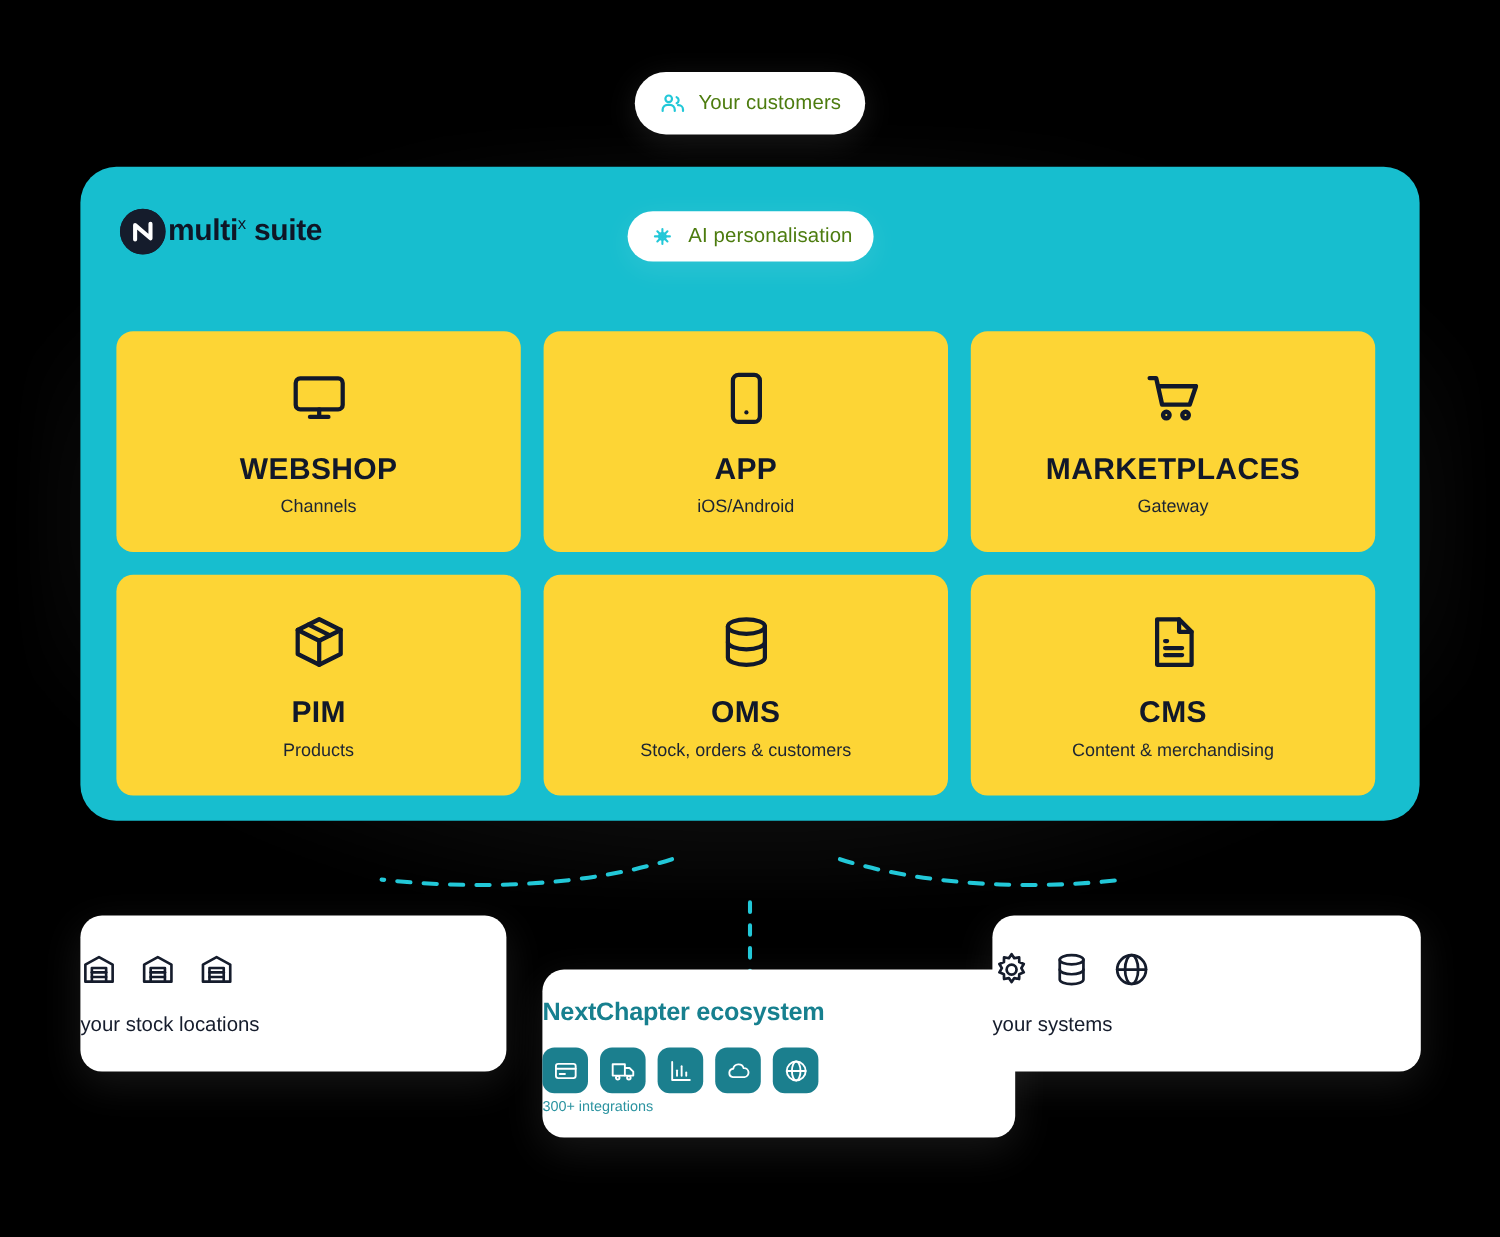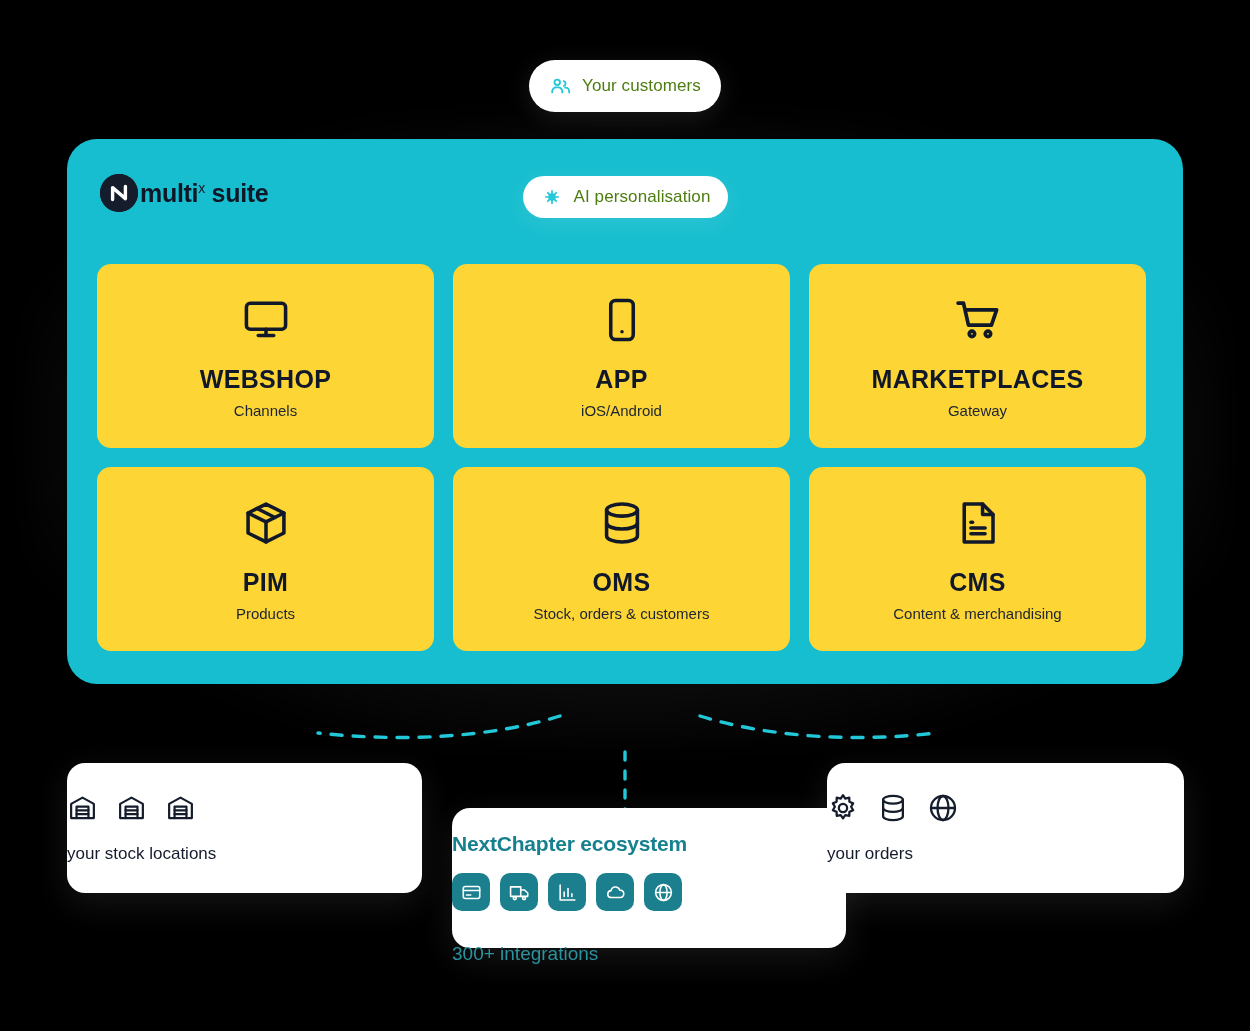--- a/index.html
+++ b/index.html
@@ -88,21 +88,21 @@
 
   
   #ai-pill {
     left: 523px; top: 176px;
     width: 205px; height: 42px;
   }
 
   
   #module-grid {
     position: absolute;
-    left: 97px; top: 264px;
+    left: 97px; top: 276px;
     width: 1056px;
     display: grid;
     grid-template-columns: repeat(3, 337px);
     grid-template-rows: 184px 184px;
     column-gap: 21px;
     row-gap: 25px;
     gap: 19px;
   }
   .module-card {
     background: #FDD535;
@@ -202,22 +202,22 @@
     display: flex;
     gap: 10px;
   }
   .eco-tile {
     width: 38px; height: 38px;
     border-radius: 10px;
     background: #1B7F8E;
     display: flex; align-items: center; justify-content: center;
   }
   #ecosystem-count {
-    margin-top: 32px;
-    font-size: 19px;
+    margin-top: 4px;
+    font-size: 12px;
     color: #2B93A0;
   }
 
   .ico { display: block; }
 </style>
 </head>
 <body>
 
 <div id="stage">
 
@@ -433,16 +433,16 @@
         </svg>
       </span>
       <span>
         <svg class="ico" width="32" height="32" viewBox="0 0 24 24" fill="none" stroke="#151c2c" stroke-width="1.7" stroke-linecap="round" stroke-linejoin="round">
           <circle cx="12" cy="12" r="9"></circle>
           <path d="M3 12 L21 12"></path>
           <ellipse cx="12" cy="12" rx="4.1" ry="9"></ellipse>
         </svg>
       </span>
     </div>
-    <span class="bottom-label">your orders</span>
+    <span class="bottom-label">your systems</span>
   </div>
 
 </div>
 
 </body></html>

